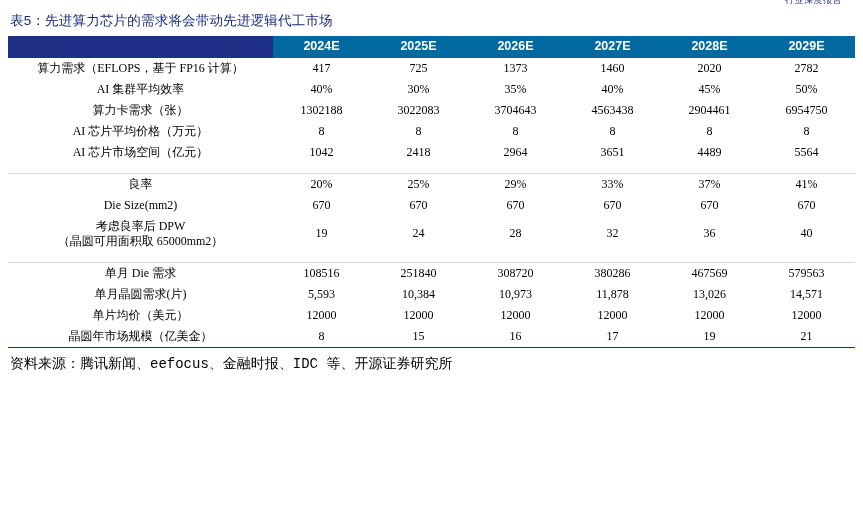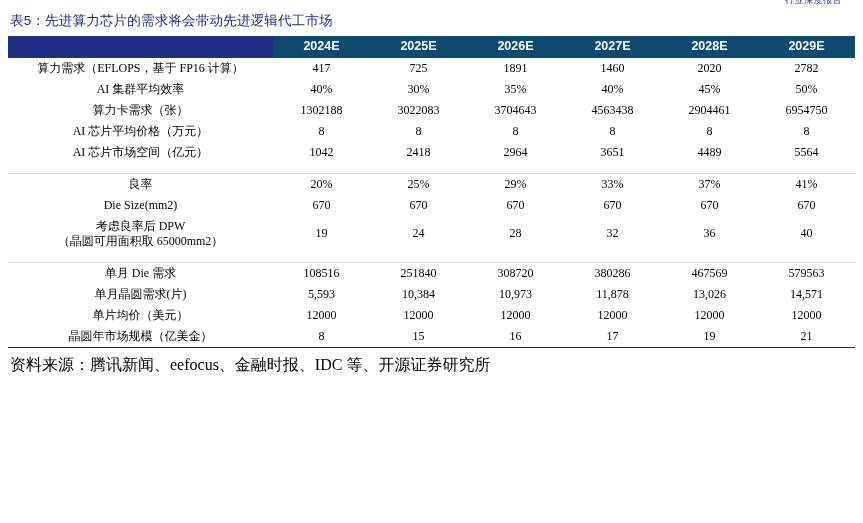--- a/index.html
+++ b/index.html
@@ -52,21 +52,21 @@
     font-size: 12px;
   }
   table.data td, table.data th {
     border: none;
     text-align: center;
     vertical-align: middle;
     padding: 3px 2px;
     line-height: 1.25;
   }
   thead th {
-    background: #0c4a6e;
+    background: #0369a1;
     color: #ffffff;
     font-weight: bold;
     font-size: 12.5px;
     font-family: "Liberation Sans", "DejaVu Sans", sans-serif;
     padding: 5px 2px;
   }
   thead th.label-col {
     background: #1f2f86;
   }
   tbody tr td {
@@ -83,24 +83,24 @@
   td.label {
     text-align: center;
   }
   td.multiline {
     line-height: 1.35;
     padding: 4px 2px;
   }
   .col-label { width: 265px; }
   .col-num { width: 97px; }
   .source {
-    font-size: 16px;
+    font-size: 14px;
     color: #000000;
     padding: 7px 2px 0 2px;
-    font-family: Liberation Serif, serif;
+    font-family: Liberation Mono, monospace;
   }
 </style>
 </head>
 <body>
 
 <div class="page">
 
   <div class="topline">
     <div class="topline-text">行业深度报告</div>
   </div>
@@ -126,21 +126,21 @@
           <th>2027E</th>
           <th>2028E</th>
           <th>2029E</th>
         </tr>
     </thead>
     <tbody id="body-rows">
         <tr>
           <td class="label">算力需求（EFLOPS，基于 FP16 计算）</td>
           <td>417</td>
           <td>725</td>
-          <td>1891</td>
+          <td>1373</td>
           <td>1460</td>
           <td>2020</td>
           <td>2782</td>
         </tr>
         <tr>
           <td class="label">AI 集群平均效率</td>
           <td>40%</td>
           <td>30%</td>
           <td>35%</td>
           <td>40%</td>

